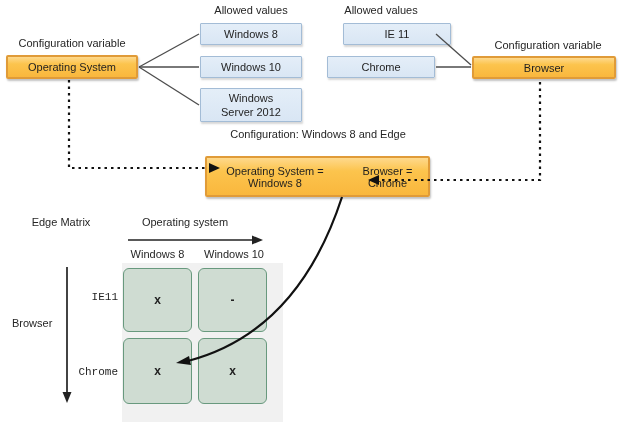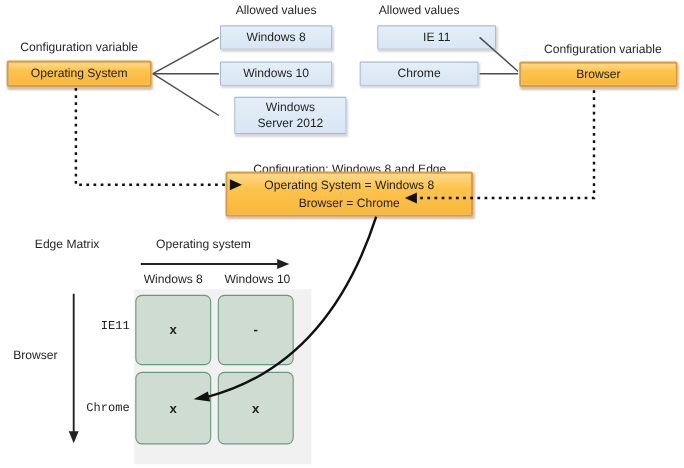--- a/index.html
+++ b/index.html
@@ -46,23 +46,23 @@
     color: #1f1f1f;
   }
   .config-box {
     background: linear-gradient(to bottom, #fed98c 0%, #fcc44d 35%, #f9b73d 100%);
     border: 2px solid #e09b38;
     border-radius: 2px;
     box-shadow: 1px 2px 2px rgba(120,120,120,0.45);
     font-size: 11px;
     text-align: center;
     display: flex;
-    flex-direction: column;
+    flex-direction: row;
     align-items: center;
-    justify-content: center;
+    justify-content: space-between;
     gap: 4px;
   }
   .panel {
     background: #f1f1f1;
   }
   .cell {
     background: #cfdcd2;
     border: 1.5px solid #68997e;
     border-radius: 6px;
     display: flex;
@@ -96,38 +96,38 @@
     <span>Operating System</span>
   </div>
 
   <div class="abs caption bold" style="left:200px; top:4px; width:102px;">Allowed values</div>
   <div class="abs val-box" style="left:200px; top:23px; width:102px; height:22px;">
     <span>Windows 8</span>
   </div>
   <div class="abs val-box" style="left:200px; top:56px; width:102px; height:22px;">
     <span>Windows 10</span>
   </div>
-  <div class="abs val-box" style="left:200px; top:88px; width:102px; height:34px; padding:0 14px;margin-left:13px;">
+  <div class="abs val-box" style="left:200px; top:88px; width:102px; height:34px; padding:0 14px;">
     <span>Windows Server 2012</span>
   </div>
 
   <div class="abs caption bold" style="left:327px; top:4px; width:108px;">Allowed values</div>
   <div class="abs val-box" style="left:343px; top:23px; width:108px; height:22px;">
     <span>IE 11</span>
   </div>
   <div class="abs val-box" style="left:327px; top:56px; width:108px; height:22px;">
     <span>Chrome</span>
   </div>
 
   <div class="abs caption" style="left:478px; top:39px; width:140px;">Configuration variable</div>
   <div class="abs var-box" style="left:472px; top:56px; width:144px; height:23px;">
     <span>Browser</span>
   </div>
 
-  <div class="abs caption bold" style="left:205px; top:148px; width:226px;">Configuration: Windows 8 and Edge</div>
+  <div class="abs caption bold" style="left:205px; top:128px; width:226px;">Configuration: Windows 8 and Edge</div>
   <div class="abs config-box" style="left:205px; top:156px; width:225px; height:41px;">
     <span>Operating System = Windows 8</span>
     <span>Browser = Chrome</span>
   </div>
 
   <div class="abs caption bold" style="left:24px; top:216px; width:74px;">Edge Matrix</div>
   <div class="abs caption" style="left:125px; top:216px; width:120px;">Operating system</div>
 
   <div class="abs caption" style="left:123px; top:248px; width:69px;">Windows 8</div>
   <div class="abs caption" style="left:198px; top:248px; width:72px;">Windows 10</div>

